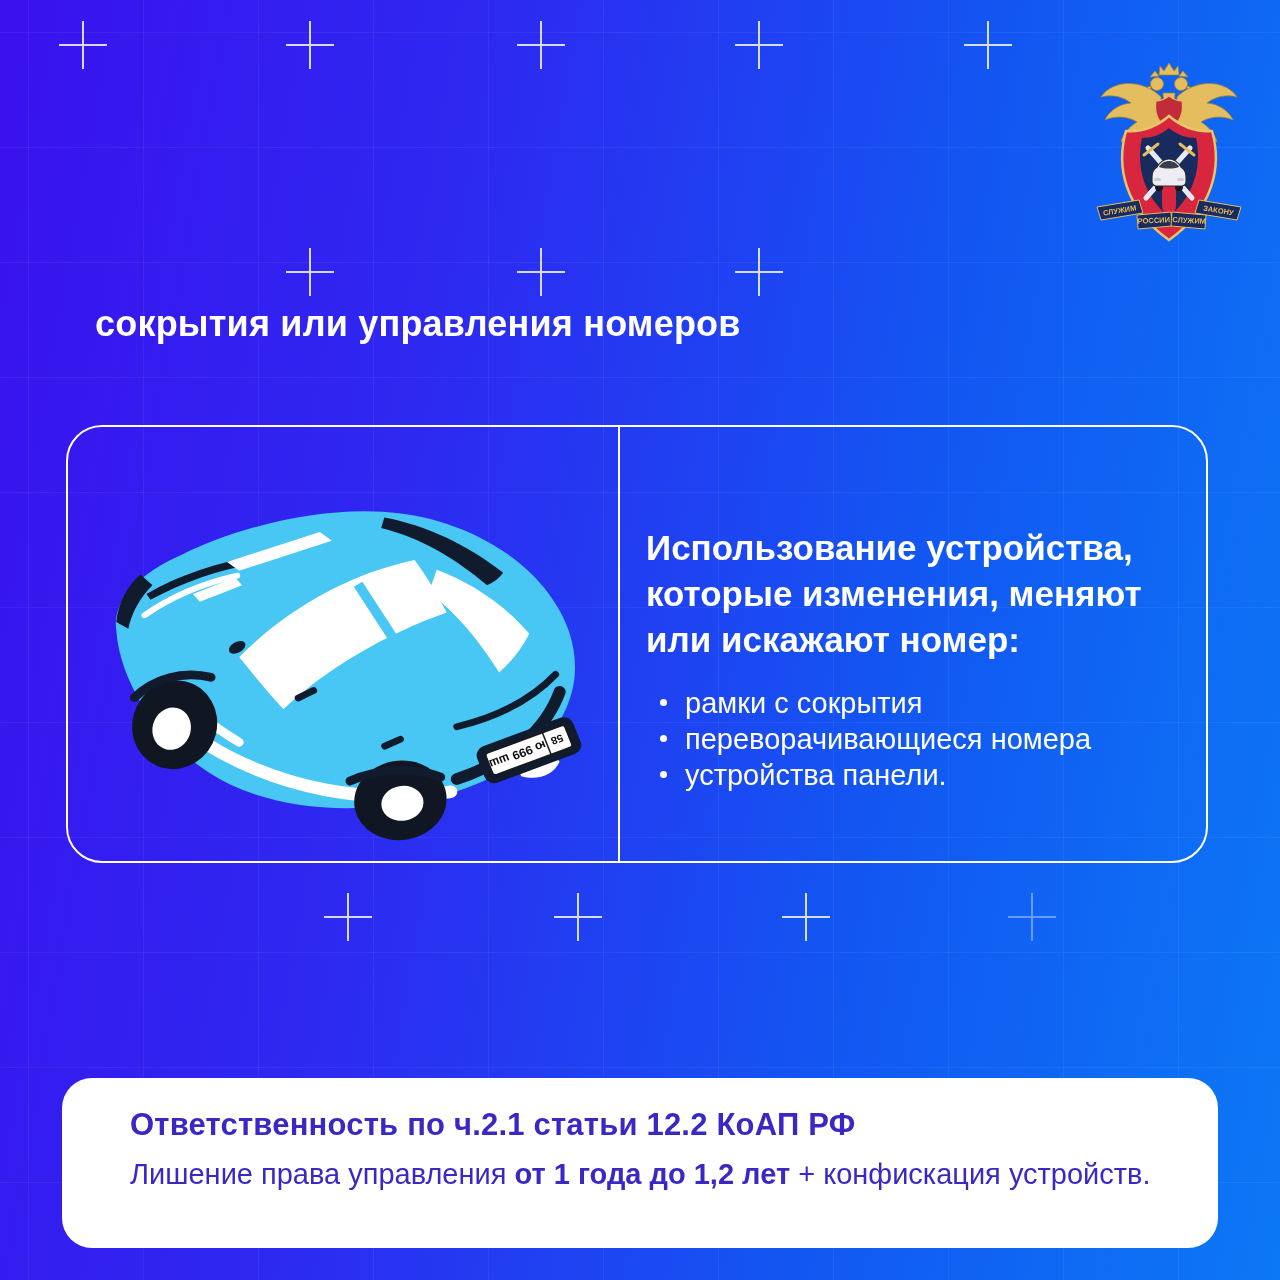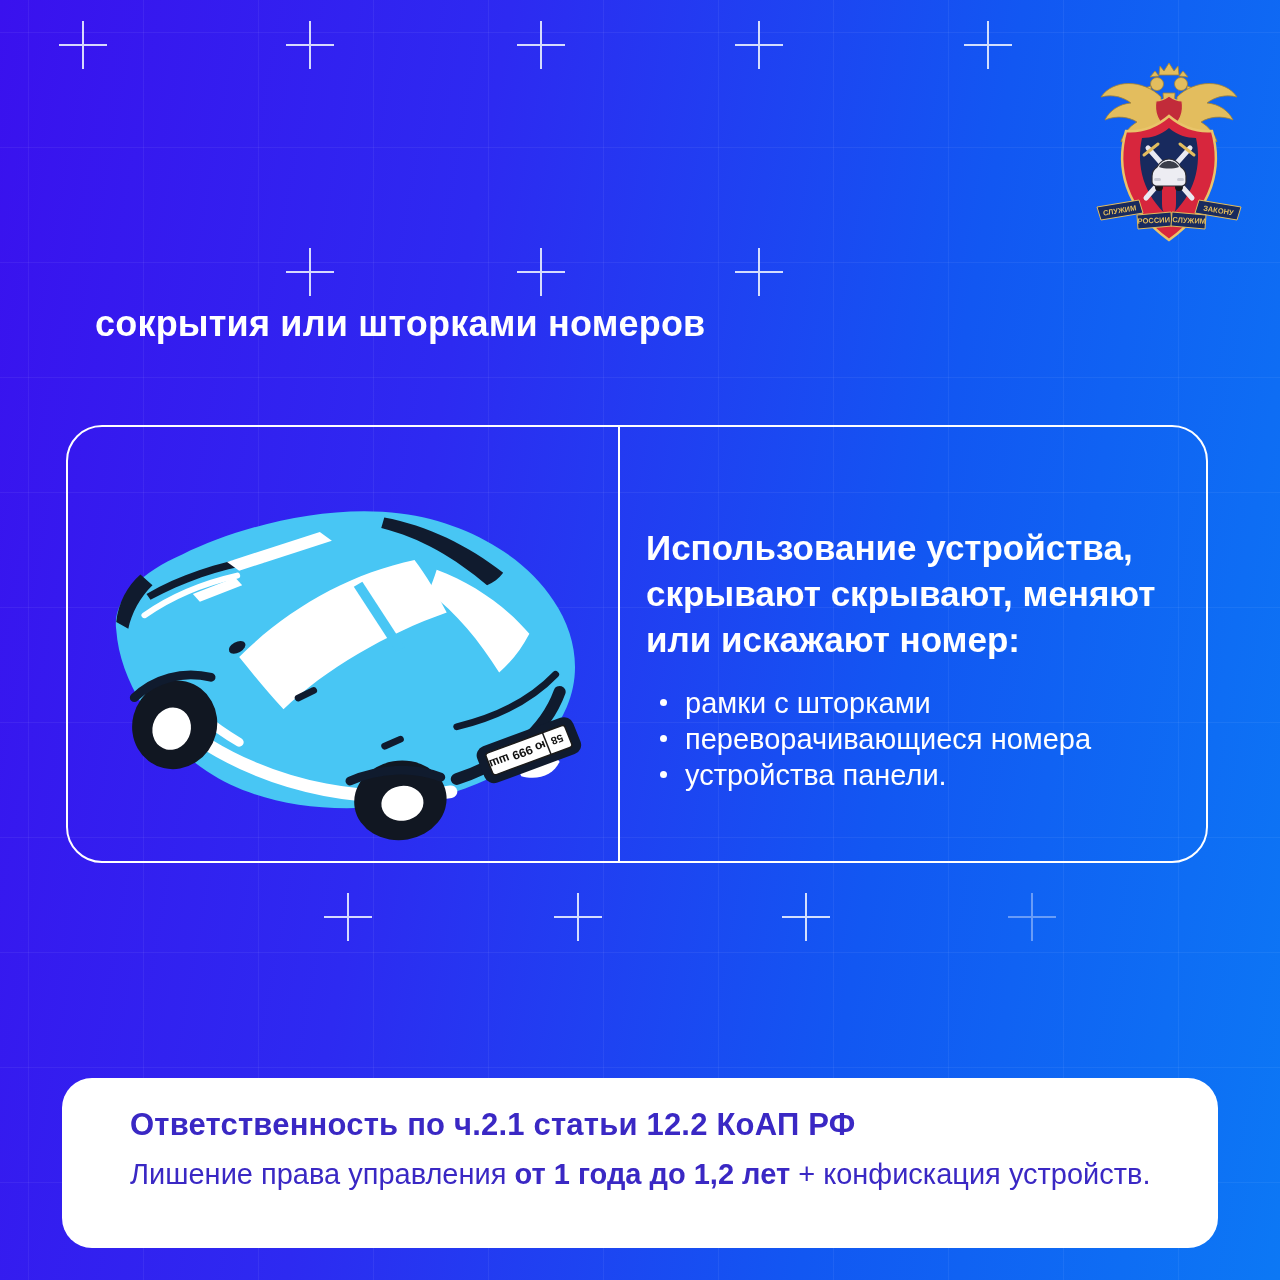--- a/index.html
+++ b/index.html
@@ -120,21 +120,21 @@
       <g fill="#e3bd5e" font-size="7.5" font-weight="bold" text-anchor="middle">
         <text x="27" y="157" transform="rotate(-9 27 157)">СЛУЖИМ</text>
         <text x="61" y="167" transform="rotate(-3 61 167)">РОССИИ</text>
         <text x="96" y="167" transform="rotate(3 96 167)">СЛУЖИМ</text>
         <text x="125" y="157" transform="rotate(9 125 157)">ЗАКОНУ</text>
       </g>
     </svg>
   </div>
 
   <div class="heading">
-    <span>сокрытия или шторками номеров</span>
+    <span>сокрытия или управления номеров</span>
   </div>
 
   <div class="main-card">
     <div class="card-divider"></div>
 
     <svg class="car-art" viewBox="0 0 520 390" preserveAspectRatio="none">
 
       <path d="M30,168 C26,138 52,110 96,90 C150,62 238,38 312,48 C376,56 436,92 464,138 C486,172 492,212 477,248 C458,296 398,332 324,346 C248,360 172,350 120,314 C74,282 34,226 30,168 Z" fill="#48c6f4"></path>
 
       <path d="M30,160 C32,140 41,123 54,111 L66,122 C54,134 45,151 42,167 Z" fill="#101b2e"></path>
@@ -180,27 +180,27 @@
         </g>
         <g transform="translate(72,12) rotate(180)">
           <text text-anchor="middle" dominant-baseline="central" font-size="11" font-weight="bold" fill="#111">58</text>
         </g>
       </g>
     </svg>
 
     <div class="panel-text">
       <h2 class="panel-title">
         <span>Использование устройства,</span>
-        <span>скрывают скрывают, меняют</span>
+        <span>которые изменения, меняют</span>
         <span>или искажают номер:</span>
       </h2>
       <ul class="bullet-list">
         <li>
           <span class="bullet-dot"></span>
-          <span>рамки с шторками</span>
+          <span>рамки с сокрытия</span>
         </li>
         <li>
           <span class="bullet-dot"></span>
           <span>переворачивающиеся номера</span>
         </li>
         <li>
           <span class="bullet-dot"></span>
           <span>устройства панели.</span>
         </li>
       </ul>

